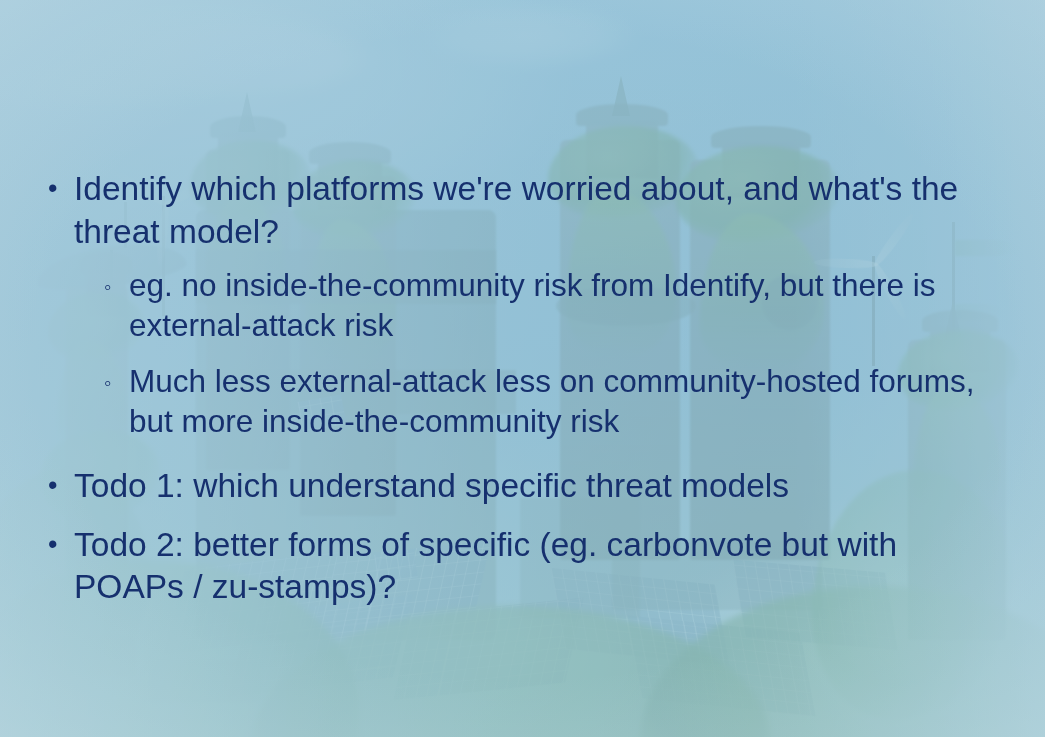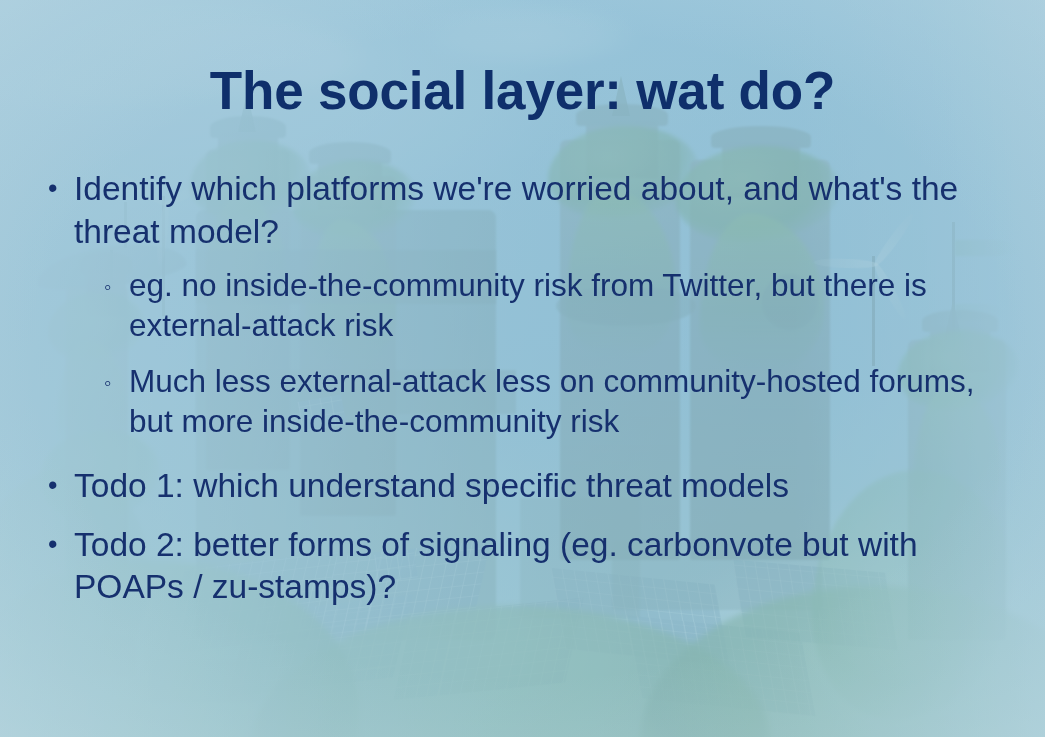--- a/index.html
+++ b/index.html
@@ -316,52 +316,51 @@
   </div>
 
   <div class="bg-layer fog-left"></div>
   <div class="bg-layer fog-right"></div>
   <div class="bg-layer wash"></div>
   <div class="bg-layer wash2"></div>
   <div class="bg-layer vignette"></div>
 
   <div class="content">
 
-    <div class="title">The social layer: wat do?</div>
 
     <div class="bullets">
 
       <div class="b1">
         <span class="mk">•</span>
         <span class="tx">Identify which platforms we're worried about, and what's the threat model?</span>
       </div>
 
       <div class="gap-sm"></div>
 
       <div class="b2">
         <span class="mk">◦</span>
-        <span class="tx">eg. no inside-the-community risk from Twitter, but there is external-attack risk</span>
+        <span class="tx">eg. no inside-the-community risk from Identify, but there is external-attack risk</span>
       </div>
 
       <div class="gap-md"></div>
 
       <div class="b2">
         <span class="mk">◦</span>
         <span class="tx">Much less external-attack less on community-hosted forums, but more inside-the-community risk</span>
       </div>
 
       <div class="gap-lg"></div>
 
       <div class="b1">
         <span class="mk">•</span>
         <span class="tx">Todo 1: which understand specific threat models</span>
       </div>
 
       <div class="gap-md"></div>
 
       <div class="b1">
         <span class="mk">•</span>
-        <span class="tx">Todo 2: better forms of signaling (eg. carbonvote but with POAPs / zu-stamps)?</span>
+        <span class="tx">Todo 2: better forms of specific (eg. carbonvote but with POAPs / zu-stamps)?</span>
       </div>
 
     </div>
   </div>
 </div>
 
 </body></html>

